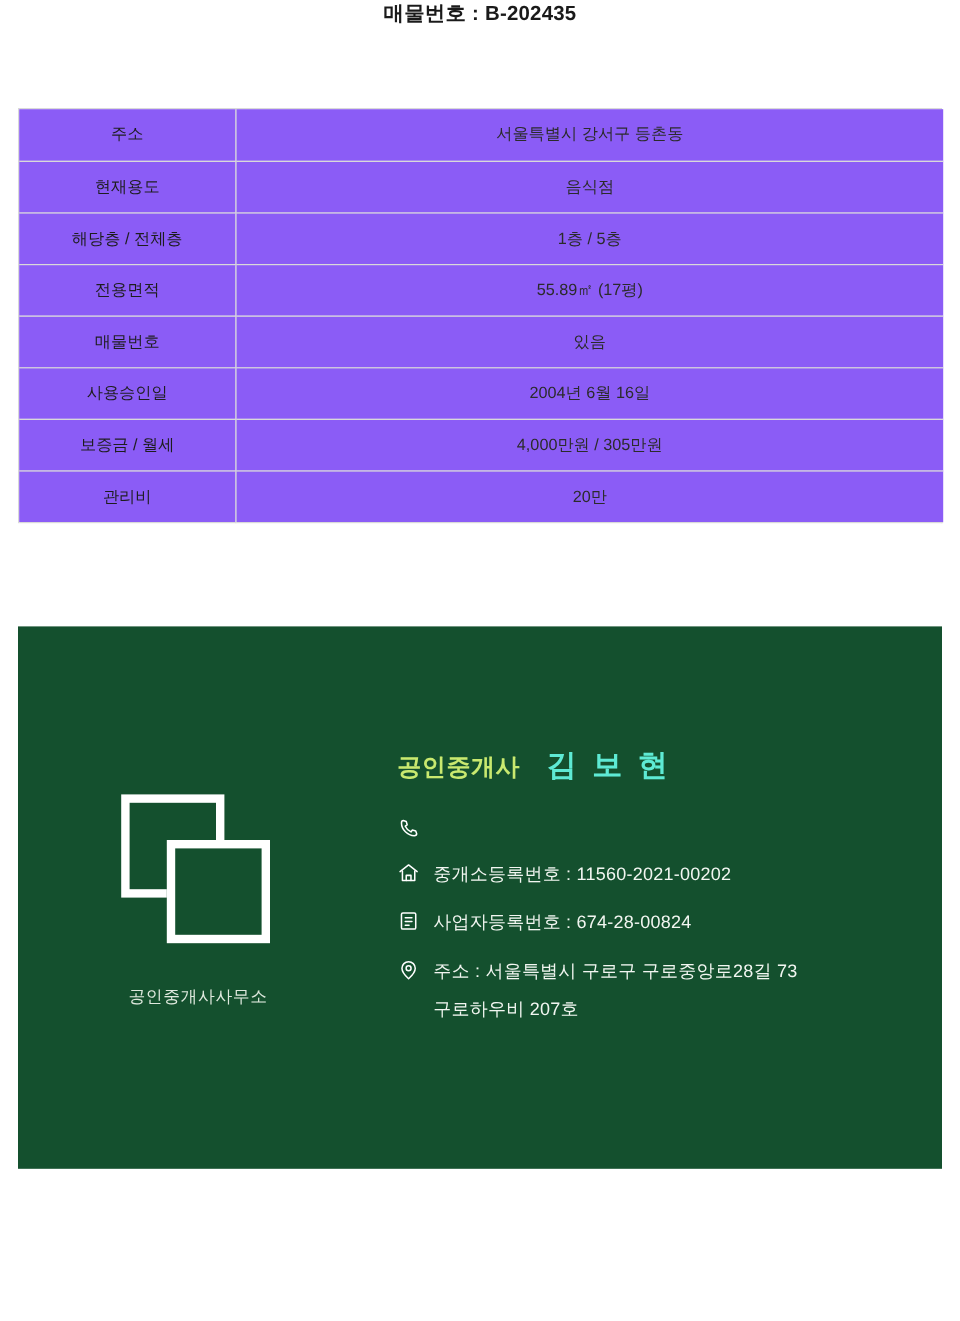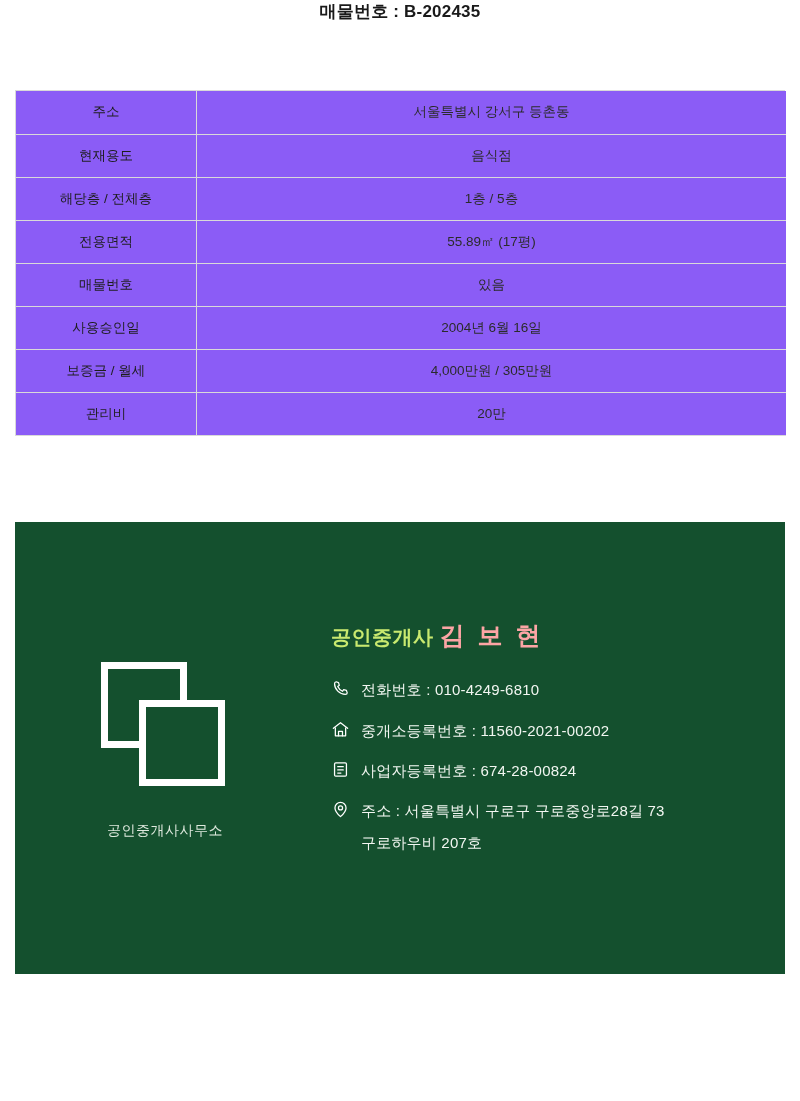--- a/index.html
+++ b/index.html
@@ -132,33 +132,33 @@
 
   .agent {
     flex: 1 1 auto;
     padding-left: 16px;
     padding-right: 20px;
     padding-bottom: 4px;
   }
   .agent-head {
     display: flex;
     align-items: baseline;
-    gap: 6px;
+    gap: 22px;
     margin-bottom: 26px;
   }
   .agent-role {
     font-size: 20px;
     font-weight: bold;
     color: #c9e96f;
     letter-spacing: 0.5px;
   }
   .agent-name {
     font-size: 25px;
     font-weight: bold;
-    color: #fca5a5;
+    color: #5eead4;
     letter-spacing: 3px;
   }
   .agent-row {
     display: flex;
     align-items: flex-start;
     margin-bottom: 17px;
   }
   .agent-icon {
     width: 30px;
     flex: 0 0 30px;
@@ -244,21 +244,20 @@
         <span class="agent-role">공인중개사</span>
         <span class="agent-name">김 보 현</span>
       </div>
 
       <div class="agent-row">
         <span class="agent-icon">
           <svg width="19" height="19" viewBox="0 0 24 24" fill="none" stroke="#ffffff" stroke-width="1.6" stroke-linecap="round" stroke-linejoin="round">
             <path d="M6.5 3.5l3 1 1 3.5-2 1.5a12 12 0 0 0 6 6l1.5-2 3.5 1 1 3c0 1-1 2-2.5 2C11 19.5 4.5 13 4.5 6 4.5 4.5 5.5 3.5 6.5 3.5z"></path>
           </svg>
         </span>
-        <span class="agent-text">전화번호 : 010-4249-6810</span>
       </div>
 
       <div class="agent-row">
         <span class="agent-icon">
           <svg width="19" height="19" viewBox="0 0 24 24" fill="none" stroke="#ffffff" stroke-width="1.6" stroke-linecap="round" stroke-linejoin="round">
             <path d="M3 10.5L12 3.5l9 7"></path>
             <path d="M5.5 10v10h13V10"></path>
             <path d="M9.5 20v-5.5h5V20"></path>
           </svg>
         </span>

